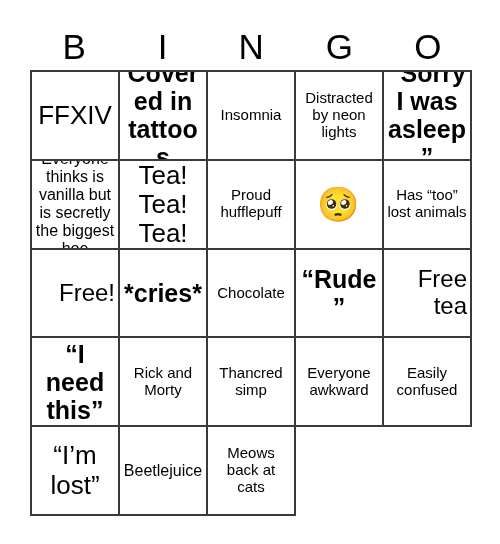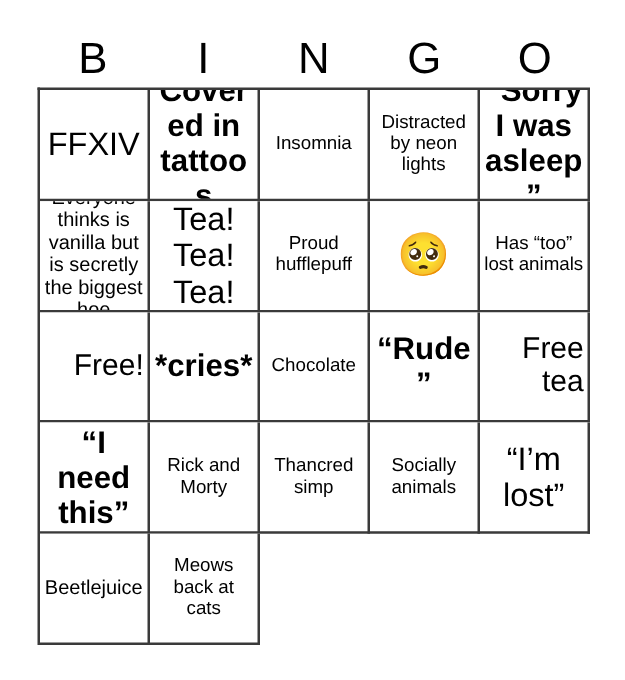--- a/index.html
+++ b/index.html
@@ -149,21 +149,24 @@
         <span class="cell-text fs-lg">“I need this”</span>
       </div>
     <div class="cell">
         <span class="cell-text fs-md">Rick and Morty</span>
       </div>
     <div class="cell">
         <span class="cell-text fs-sm">Thancred simp</span>
       </div>
 
     <div class="cell">
-        <span class="cell-text fs-md">Socially animals</span>
+        <span class="cell-text fs-md">Everyone awkward</span>
+      </div>
+    <div class="cell">
+        <span class="cell-text fs-md">Easily confused</span>
       </div>
     <div class="cell">
         <span class="cell-text fs-xl">“I’m lost”</span>
       </div>
     <div class="cell">
         <span class="cell-text fs-xs">Beetlejuice</span>
       </div>
     <div class="cell">
         <span class="cell-text fs-md">Meows back at cats</span>
       </div>

